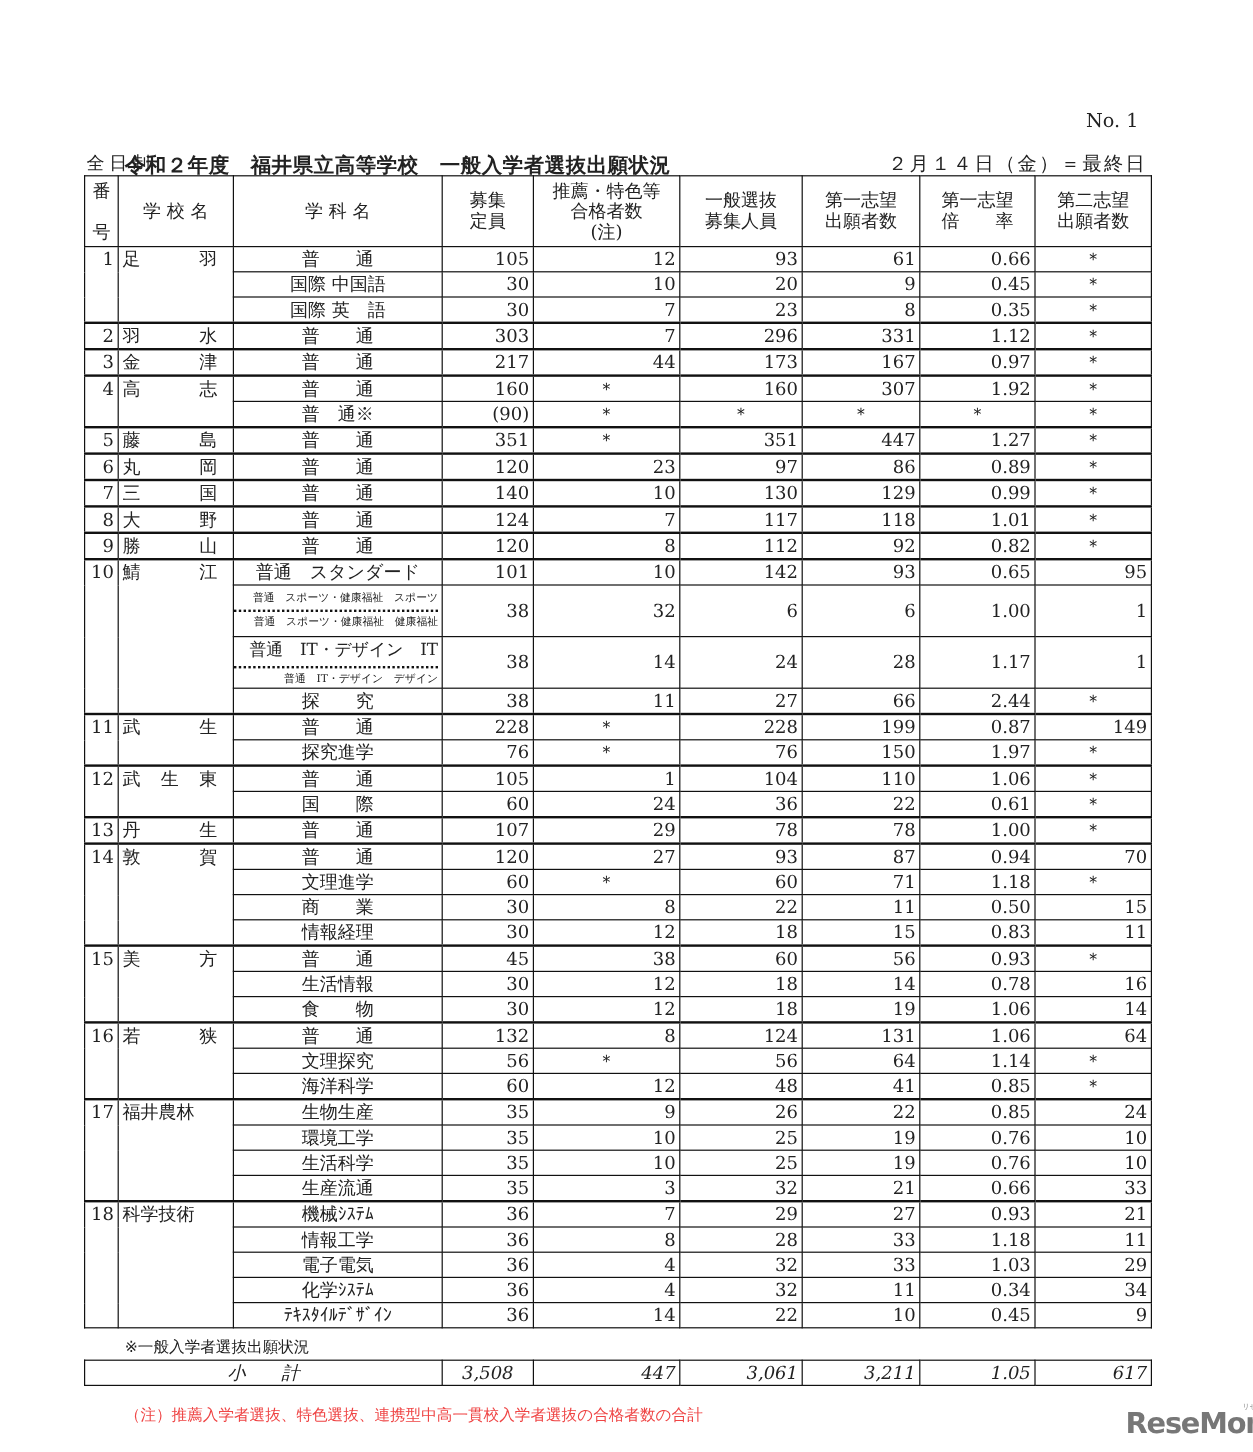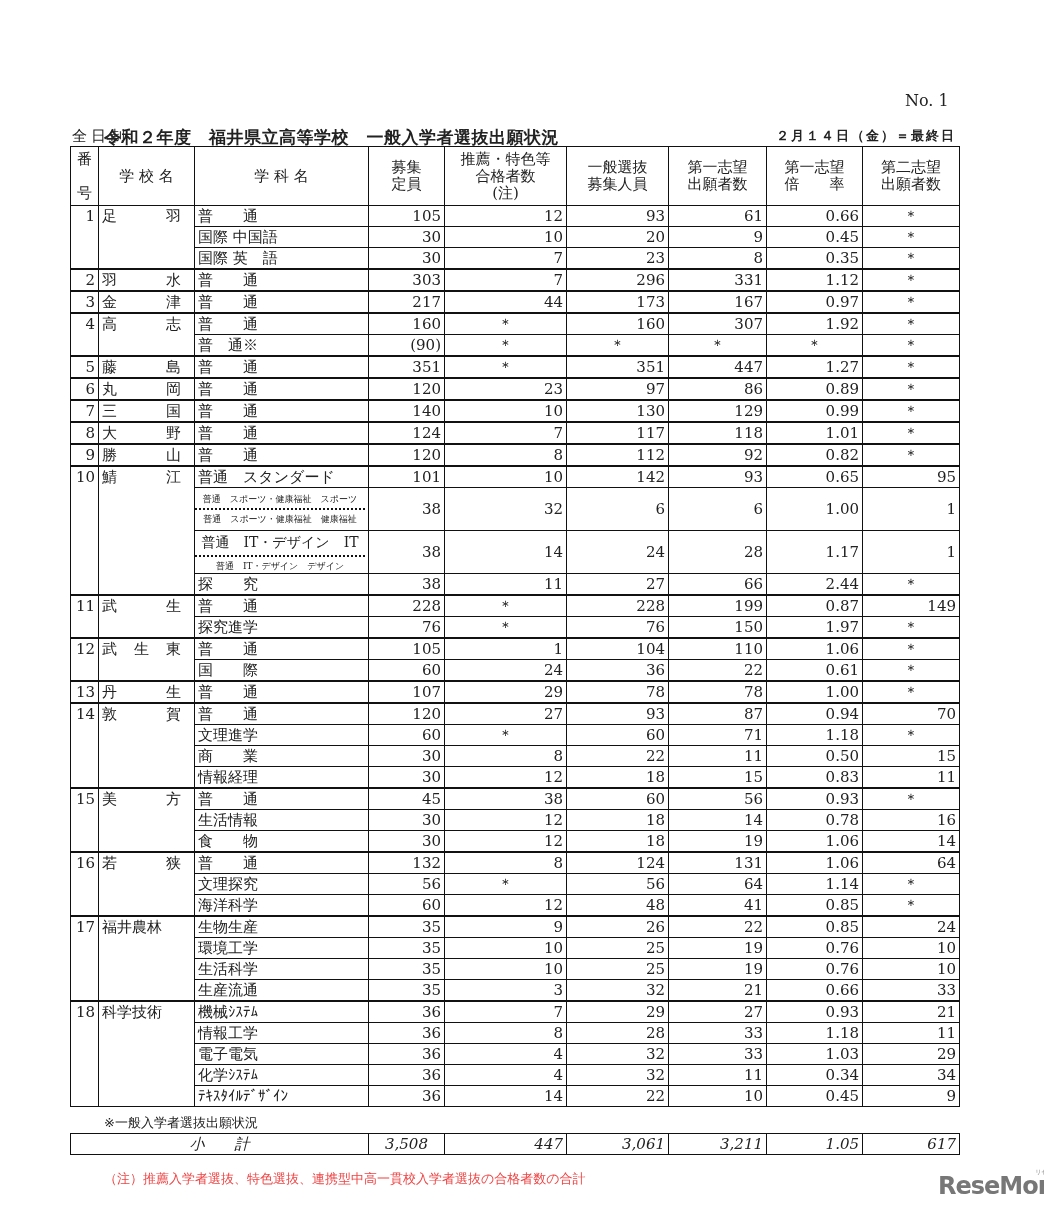--- a/index.html
+++ b/index.html
@@ -1,31 +1,31 @@
 <!DOCTYPE html>
 <html><head>
 <meta charset="utf-8">
 <style>
   html, body { margin:0; padding:0; background:#ffffff; }
   body { width:1044px; height:1210px; position:relative; font-family:"DejaVu Serif", "Liberation Serif", serif; color:#222; overflow:hidden; }
   .title { position:absolute; left:104px; top:90px; font-size:17px; font-weight:bold; font-family:"DejaVu Sans", sans-serif; letter-spacing:0.5px;margin-top:36px; }
   .pageno { position:absolute; left:905px; top:91px; font-size:16px; }
   .subtitle-left { position:absolute; left:72px; top:127px; font-size:15px; letter-spacing:4px; }
-  .subtitle-right { position:absolute; right:88px; top:127px; font-size:13px; letter-spacing:2px;font-weight:bold; }
+  .subtitle-right { position:absolute; right:88px; top:127px; font-size:16px; letter-spacing:2px; }
   table.main { position:absolute; left:70px; top:146px; border-collapse:collapse; table-layout:fixed; width:889px; }
   table.main td, table.main th { border:1.5px solid #111; padding:0 3px; font-size:15px; height:20px; line-height:20px; white-space:nowrap; overflow:hidden; font-weight:normal; }
   table.main th { height:58px; line-height:17px; text-align:center; vertical-align:middle; white-space:normal; }
   th.no-h { vertical-align:top; line-height:20px; padding-top:2px; }
   td.no { text-align:right; vertical-align:top; padding-right:3px; }
   td.school { vertical-align:top; padding-left:14px; letter-spacing:0; }
   td.school .s2 { display:flex; justify-content:space-between; padding-right:10px; }
-  td.dept { text-align:left; }
+  td.dept { text-align:center; }
   td.num { text-align:right; }
   td.star { text-align:center; }
-  td.dept.small { font-size:9px; line-height:10px; text-align:center; padding-left:0; }
+  td.dept.small { font-size:9px; line-height:10px; text-align:right; padding-left:0; }
   tr.dotted td.dd, td.dotb { border-bottom:2px dotted #111; }
   tr.thick td { border-top:2.5px solid #111; }
   .note-mark { position:absolute; left:104px; top:1114px; font-size:13px; font-family:"DejaVu Sans", sans-serif; }
   table.total { position:absolute; left:70px; top:1133px; border-collapse:collapse; table-layout:fixed; width:889px;font-style:italic; }
   table.total td { border:1.5px solid #111; font-size:15px; height:20px; line-height:20px; padding:0 3px; }
   .footnote { position:absolute; left:104px; top:1170px; font-size:13px; font-family:"DejaVu Sans", sans-serif; color:#ef4444; }
   .logo { position:absolute; left:938px; top:1172px; font-size:24px; font-weight:bold; font-family:"DejaVu Sans", sans-serif; color:#777; letter-spacing:-1px; }
   .logo small { position:absolute; font-size:6px; top:-4px; right:2px; color:#888; letter-spacing:0; font-weight:normal; }
 </style>
 </head>

